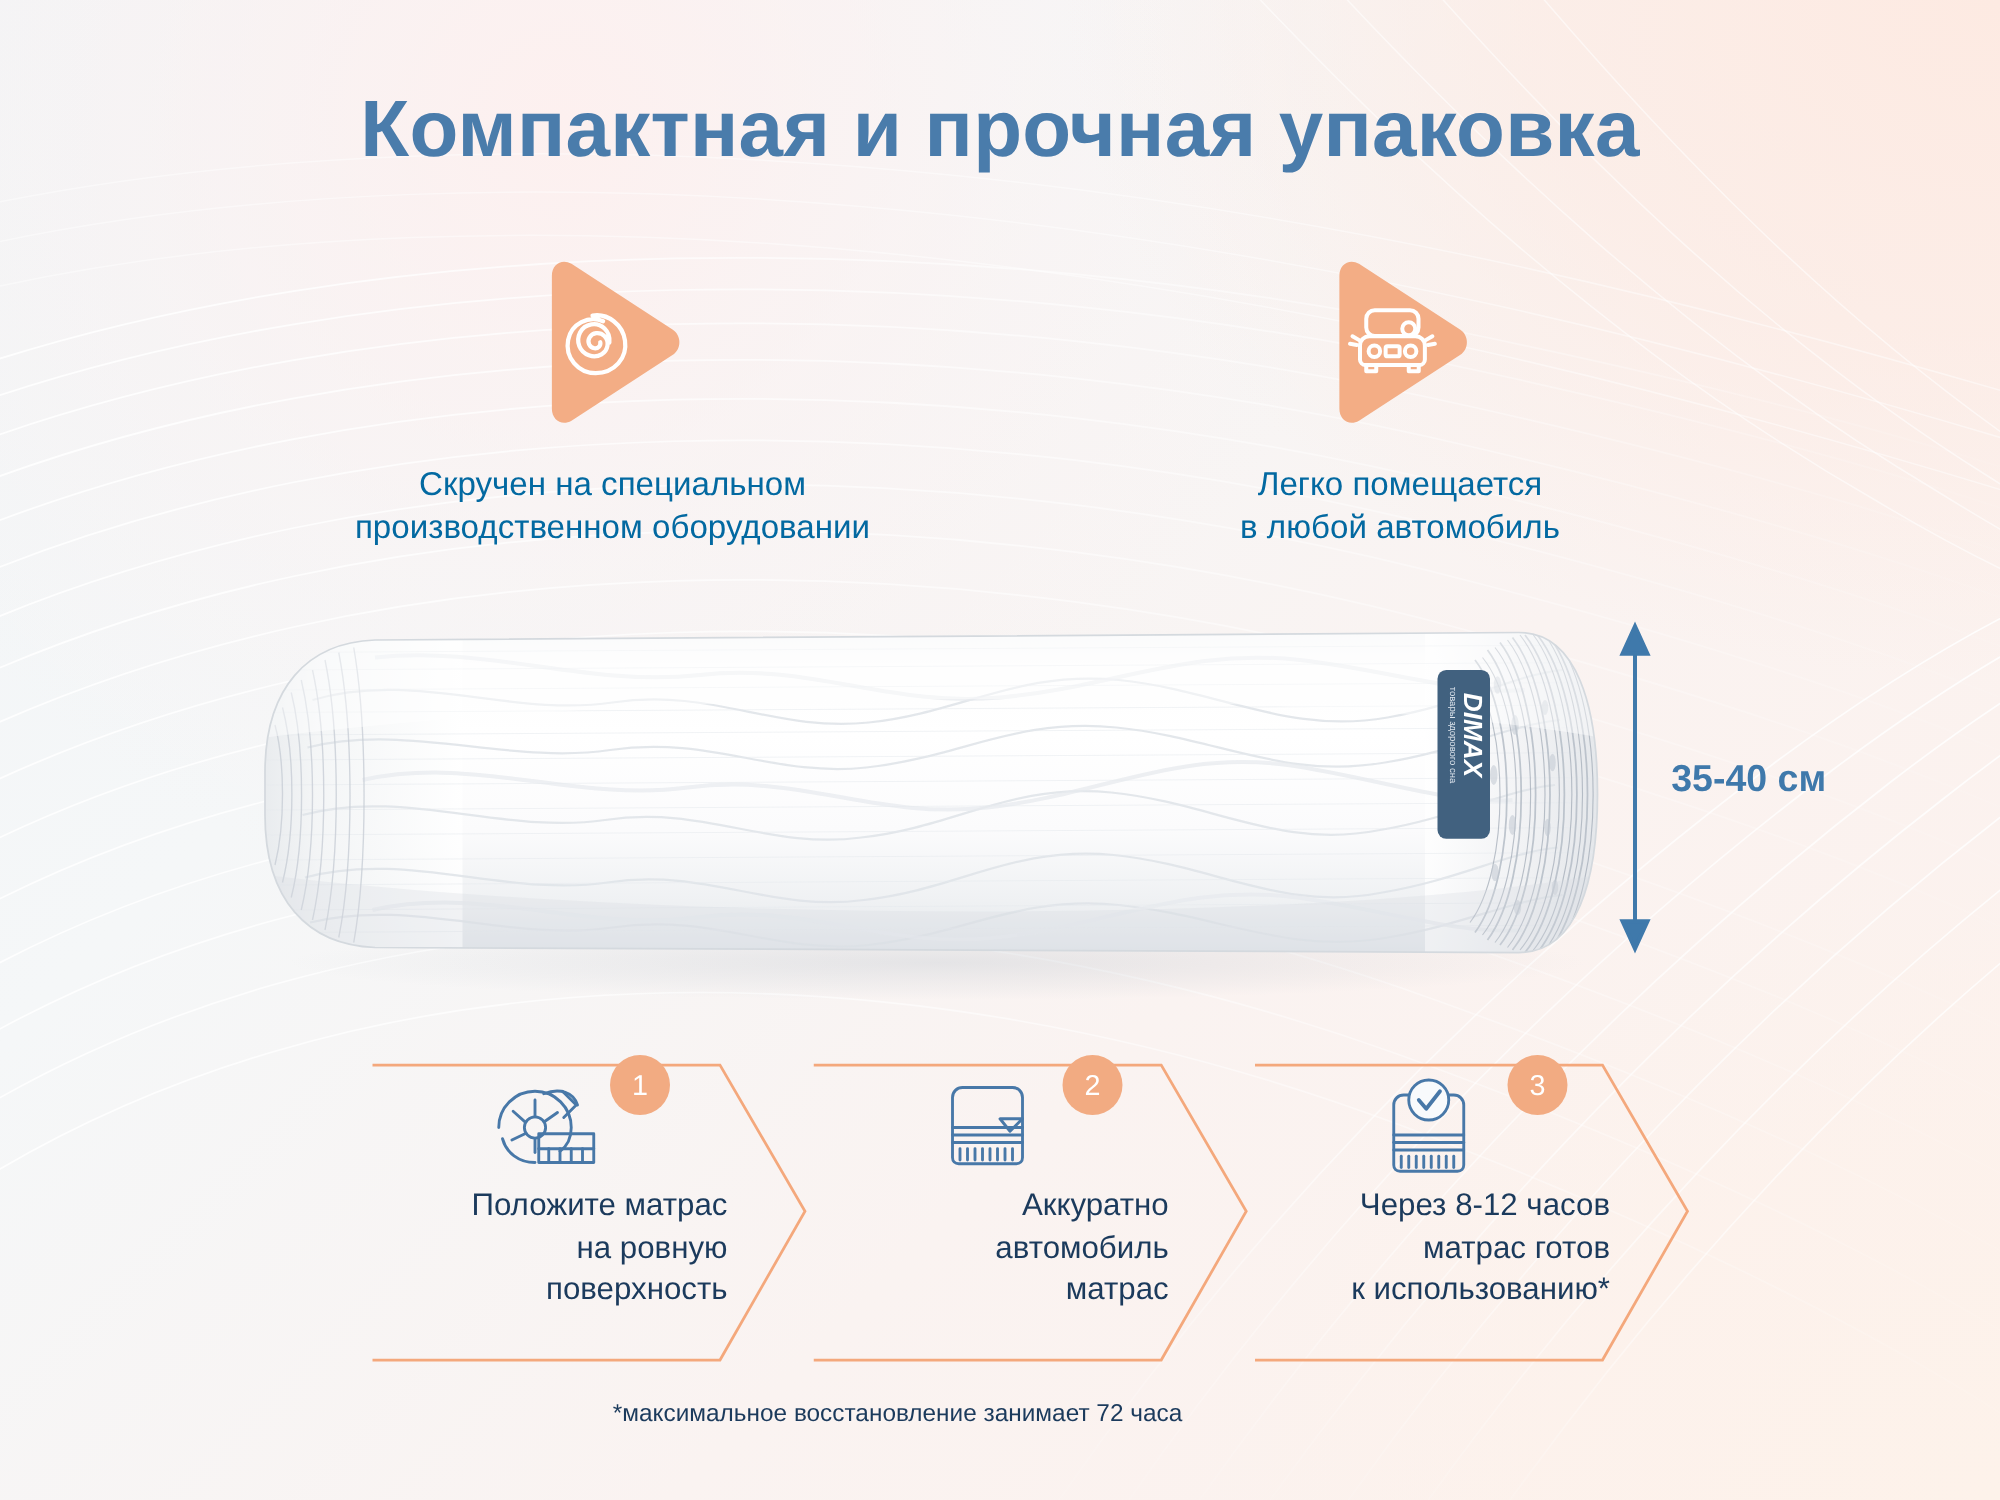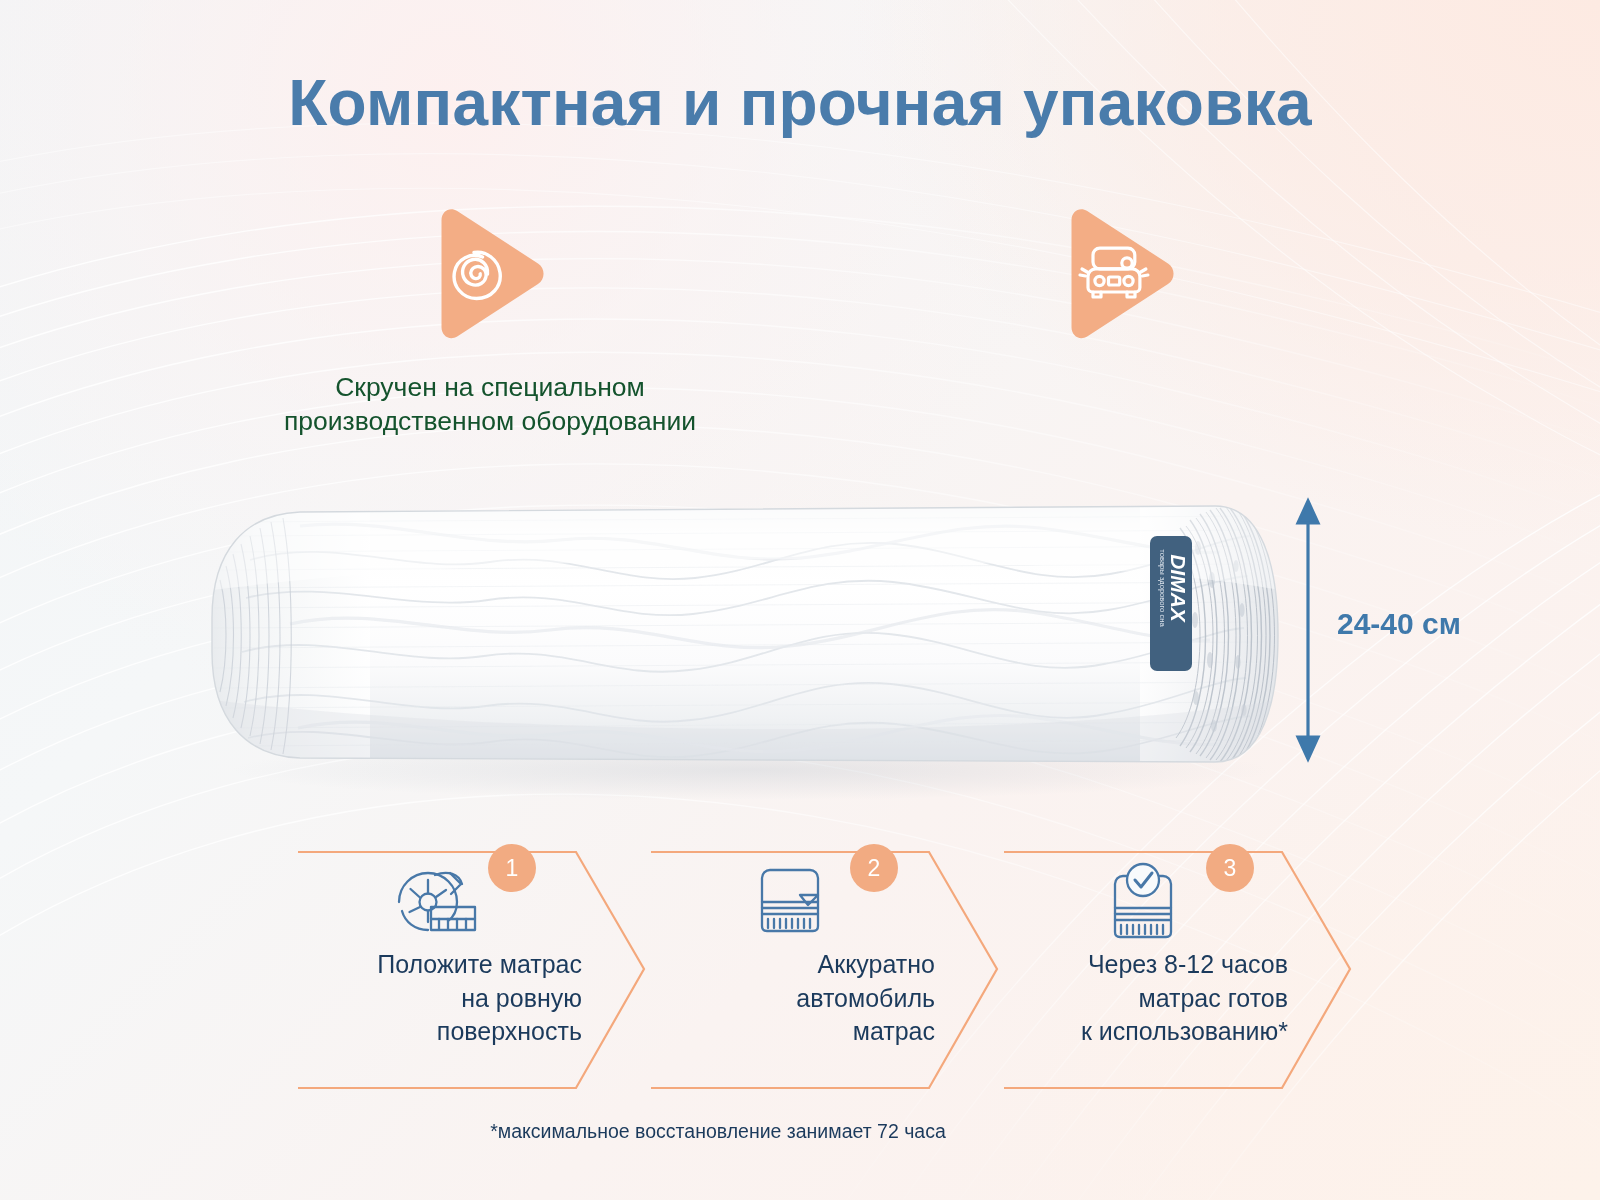--- a/index.html
+++ b/index.html
@@ -38,21 +38,21 @@
   .feature { position:absolute; z-index:5; text-align:center; }
   #feature-0 { left:130px;  top:196px; width:720px; }
   #feature-1 { left:790px;  top:196px; width:660px; }
 
   .feature-badge { position:relative; height:160px; display:flex; align-items:center; justify-content:center; }
   .tri-wrap { position:relative; width:152px; height:152px; }
   .feature-caption {
     margin-top:14px;
     font-size:26.5px;
     line-height:1.30;
-    color:#14532d;
+    color:#0369a1;
     white-space:pre-line;
   }
 
   
   #roll-area { position:absolute; left:150px; top:470px; width:1180px; height:330px; z-index:4; }
 
   
   #dimension { position:absolute; left:1285px; top:495px; width:260px; height:270px; z-index:5; }
   #dimension-label {
     position:absolute; left:52px; top:112px;
@@ -191,20 +191,22 @@
           <path d="M83.0,92.0 L83.0,97.0 L91.0,97.0 L91.0,92.0"></path>
           <path d="M44.0,72.5 L38.0,69.0"></path>
           <path d="M95.9,72.5 L101.9,69.0"></path>
           <path d="M41.5,76.0 L36.0,75.0"></path>
           <path d="M98.4,76.0 L103.9,75.0"></path>
           <circle cx="83.0" cy="63.0" r="5.2"></circle>
         </g>
       </svg>
     </div>
   </div>
+  <div class="feature-caption">Легко помещается
+в любой автомобиль</div>
 </div>
 
 <div id="roll-area">
   <svg width="1180" height="330" viewBox="0 0 1180 330">
     <defs>
       <linearGradient id="rollBody" x1="0" y1="0" x2="0" y2="1">
         <stop offset="0" stop-color="#f6f7f8"></stop>
         <stop offset="0.10" stop-color="#fdfdfd"></stop>
         <stop offset="0.32" stop-color="#ffffff"></stop>
         <stop offset="0.62" stop-color="#fbfbfc"></stop>
@@ -331,21 +333,21 @@
 </div>
 
 <div id="dimension">
   <svg width="260" height="270" viewBox="0 0 260 270">
     <g stroke="#3f79ab" stroke-width="3.2" fill="#3f79ab">
       <line x1="23" y1="18" x2="23" y2="252"></line>
       <polygon points="23,6 33,28 13,28"></polygon>
       <polygon points="23,264 33,242 13,242"></polygon>
     </g>
   </svg>
-  <div id="dimension-label">24-40 см</div>
+  <div id="dimension-label">35-40 см</div>
 </div>
 
 <div id="steps">
 
   <div class="step" id="step-0">
     <svg class="step-inner" viewBox="0 0 360 262" preserveAspectRatio="none">
       <path d="M6,14 L284,14 L352,131 L284,250 L6,250" fill="none" stroke="#f4a87c" stroke-width="2.2"></path>
     </svg>
     <div class="step-icon">
       <svg width="92" height="78" viewBox="0 0 92 78">

